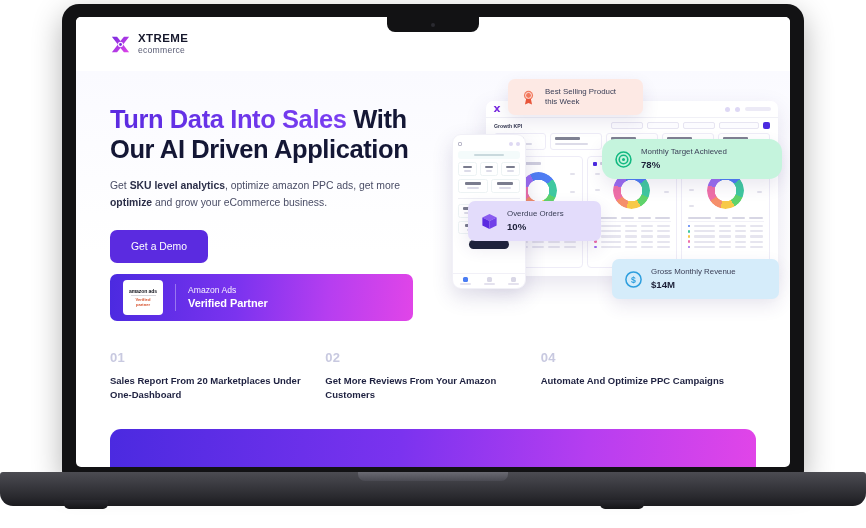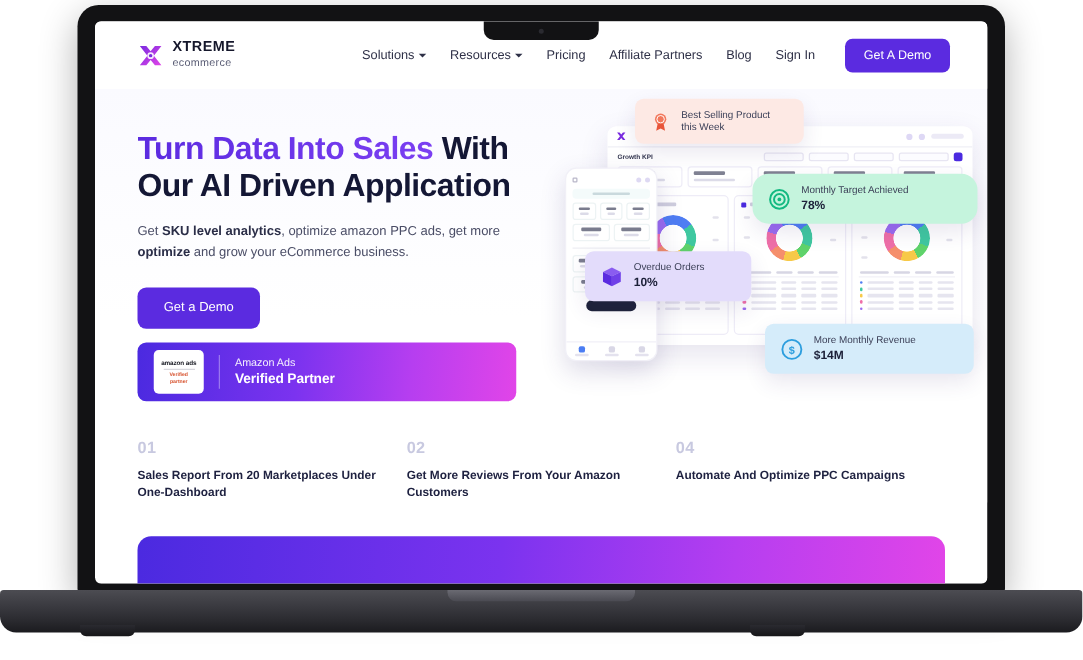--- a/index.html
+++ b/index.html
@@ -387,35 +387,20 @@
               <path d="M2 2 L8 2 L12 7 L16 2 L22 2 L15 11 L22 20 L16 20 L12 15 L8 20 L2 20 L9 11 Z" fill="url(#lg)"></path>
               <circle cx="12" cy="11" r="3.1" fill="#ffffff" opacity=".9"></circle>
               <circle cx="12" cy="11" r="1.6" fill="#7a2be0"></circle>
             </svg>
             <span class="logo-words">
               <span class="logo-top">XTREME</span>
               <span class="logo-sub">ecommerce</span>
             </span>
           </div>
 
-          <div class="nav-links">
-            <div class="nav-link">
-              <span>Solutions</span>
-              <span class="chev"></span>
-            </div>
-            <div class="nav-link">
-              <span>Resources</span>
-              <span class="chev"></span>
-            </div>
-            <div class="nav-link">Pricing</div>
-            <div class="nav-link">Affiliate Partners</div>
-            <div class="nav-link">Blog</div>
-            <div class="nav-link">Sign In</div>
-            <button class="nav-cta">Get A Demo</button>
-          </div>
         </div>
 
         <div class="hero">
           <div class="hero-inner">
 
             <h1 class="hero-title">
               <span class="grad-text">Turn Data Into Sales</span><span> With Our AI Driven Application</span>
             </h1>
 
             <p class="hero-sub"><span>Get </span><b>SKU level analytics</b><span>, optimize amazon PPC ads, get more </span><b>optimize</b><span> and grow your eCommerce business.</span></p>
@@ -786,21 +771,21 @@
                 <div class="ft2">10%</div>
               </div>
             </div>
 
             <div class="fcard card-revenue">
               <svg class="fico" width="19" height="19" viewBox="0 0 24 24">
                 <circle cx="12" cy="12" r="9.6" fill="none" stroke="#2d9ede" stroke-width="1.9"></circle>
                 <text x="12" y="16.4" text-anchor="middle" font-size="11" font-weight="bold" fill="#2d9ede" font-family="'Liberation Sans',sans-serif">$</text>
               </svg>
               <div class="ftxt">
-                <div class="ft1">More Monthly Revenue</div>
+                <div class="ft1">Gross Monthly Revenue</div>
                 <div class="ft2">$14M</div>
               </div>
             </div>
           </div>
 
           <div class="features">
             <div class="feature">
               <div class="feature-num">01</div>
               <div class="feature-txt">Sales Report From 20 Marketplaces Under One-Dashboard</div>
             </div>

